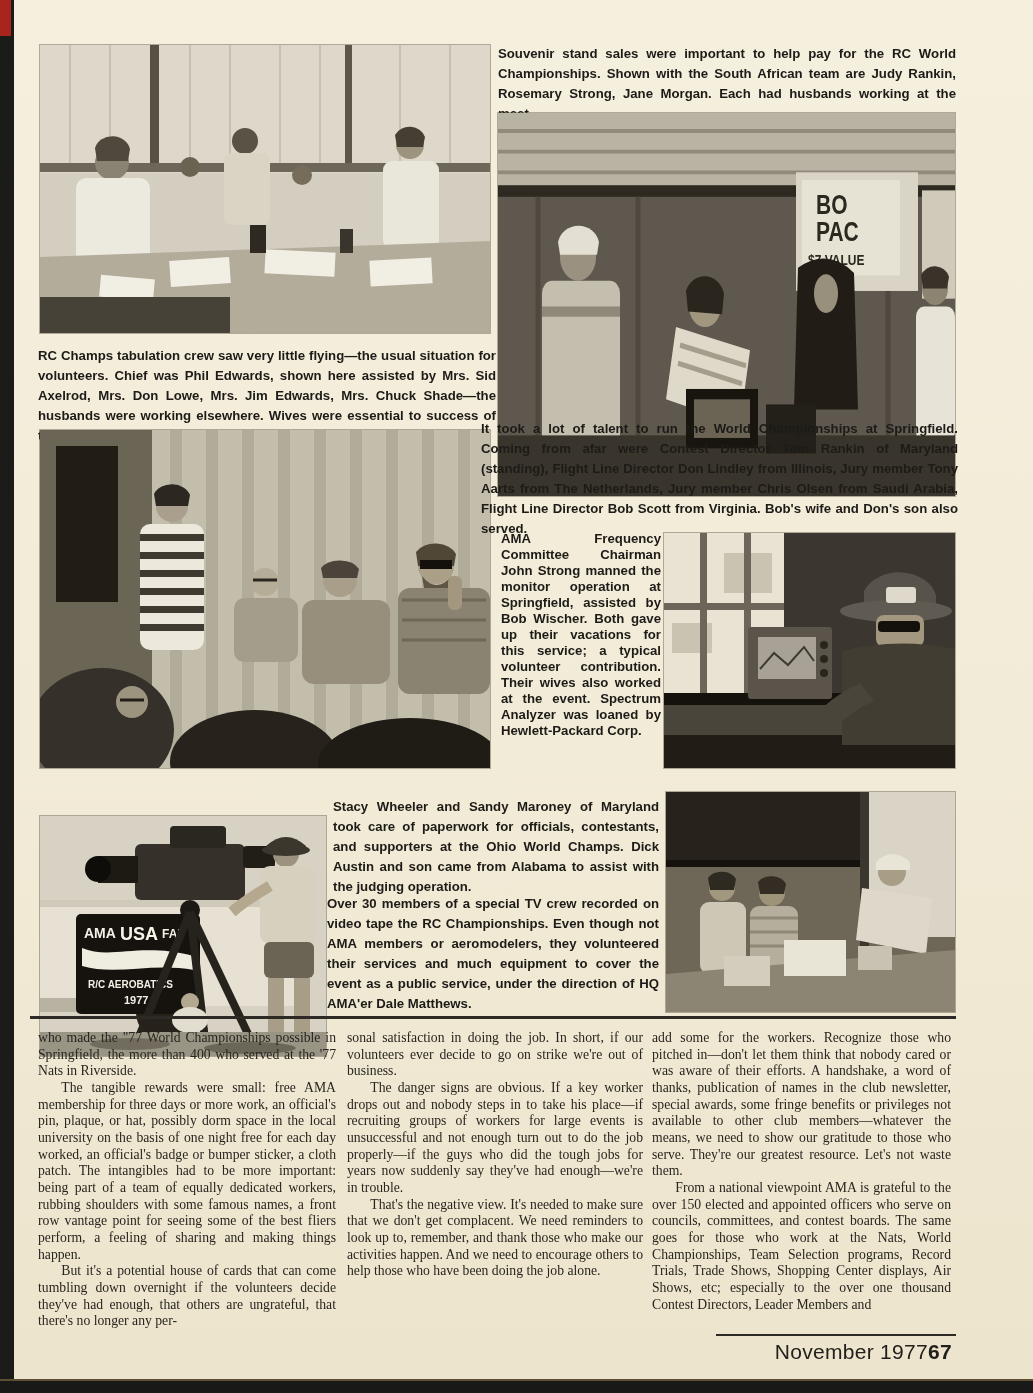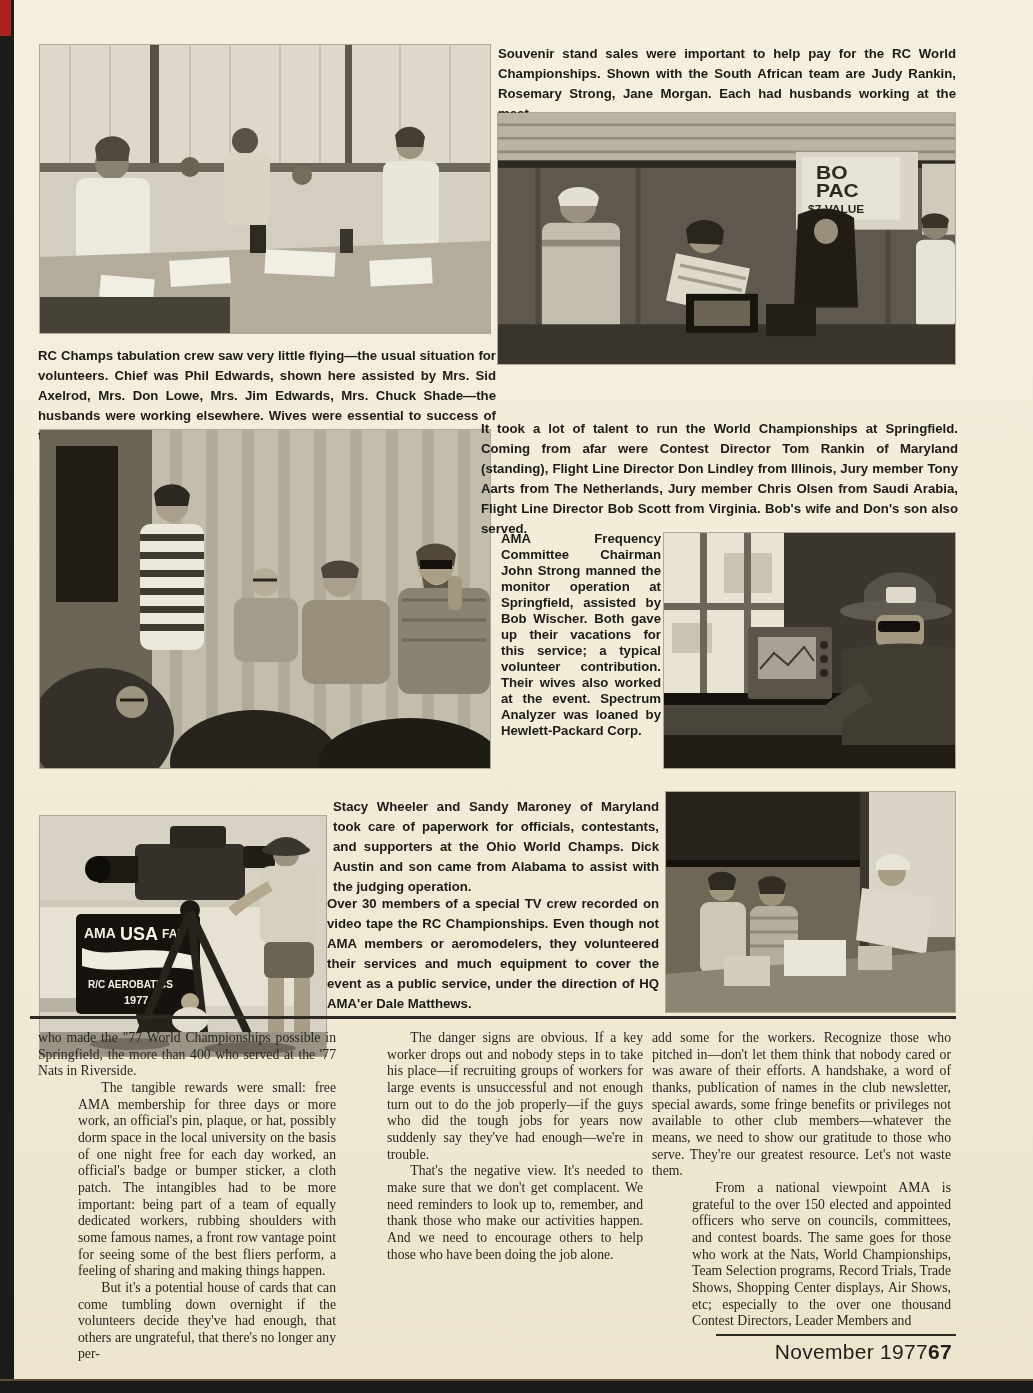--- a/index.html
+++ b/index.html
@@ -20,21 +20,21 @@
   .caption{
     position:absolute;font-family:"Liberation Sans",sans-serif;font-weight:bold;
     color:#1d1b17;font-size:13.2px;line-height:20px;text-align:justify;
   }
   .caption.narrow{line-height:16px;}
   .bodycol{
     position:absolute;font-family:"Liberation Serif",serif;
     color:#282520;font-size:13.7px;line-height:16.65px;text-align:justify;
   }
   .bodycol p{margin:0;}
-  .bodycol p.indent{text-indent:1.7em;margin-left:40px;}
+  .bodycol p.indent{text-indent:1.7em;}
   .rule{position:absolute;background:#2d2a25;}
   .footer{
     position:absolute;left:700px;top:1340px;width:238px;text-align:right;
     color:#22201c;font-size:21px;letter-spacing:.3px;
   }
   .footer .issue{font-weight:normal;}
   .footer .pagenum{font-weight:bold;margin-left:0;}
 </style>
 </head>
 <body>
@@ -84,21 +84,21 @@
       <rect x="210" y="180" width="16" height="28" fill="#2e2a22"></rect>
       <rect x="300" y="184" width="13" height="24" fill="#3a352c"></rect>
       <rect x="0" y="252" width="190" height="36" fill="#474237"></rect>
     </svg>
   </div>
 
   <div class="caption" style="left:24px;top:346px;width:458px;">RC Champs tabulation crew saw very little flying—the usual situation for volunteers. Chief was Phil Edwards, shown here assisted by Mrs. Sid Axelrod, Mrs. Don Lowe, Mrs. Jim Edwards, Mrs. Chuck Shade—the husbands were working elsewhere. Wives were essential to success of the event.</div>
 
   <div class="caption" style="left:484px;top:44px;width:458px;">Souvenir stand sales were important to help pay for the RC World Championships. Shown with the South African team are Judy Rankin, Rosemary Strong, Jane Morgan. Each had husbands working at the meet.</div>
 
-  <div class="photo" style="left:484px;top:113px;width:457px;height:251px;">
+  <div class="photo" style="left:484px;top:113px;width:457px;height:383px;">
     <svg viewBox="0 0 457 297" preserveAspectRatio="none">
       <rect x="0" y="0" width="457" height="297" fill="#5e584e"></rect>
       <rect x="0" y="0" width="457" height="58" fill="#b9b3a4"></rect>
       <g stroke="#8f8a7b" stroke-width="3">
           <line x1="0" y1="14" x2="457" y2="14"></line>
           <line x1="0" y1="30" x2="457" y2="30"></line>
           <line x1="0" y1="46" x2="457" y2="46"></line>
         </g>
       <rect x="0" y="56" width="457" height="9" fill="#2e2a22"></rect>
       <g stroke="#4e483f" stroke-width="5">
@@ -324,20 +324,21 @@
   </div>
 
   <div class="rule" style="left:16px;top:1016px;width:926px;height:3px;"></div>
 
   <div class="bodycol" style="left:24px;top:1030px;width:298px;">
       <p class="">who made the "77 World Championships possible in Springfield, the more than 400 who served at the '77 Nats in Riverside.</p>
       <p class="indent">The tangible rewards were small: free AMA membership for three days or more work, an official's pin, plaque, or hat, possibly dorm space in the local university on the basis of one night free for each day worked, an official's badge or bumper sticker, a cloth patch. The intangibles had to be more important: being part of a team of equally dedicated workers, rubbing shoulders with some famous names, a front row vantage point for seeing some of the best fliers perform, a feeling of sharing and making things happen.</p>
       <p class="indent">But it's a potential house of cards that can come tumbling down overnight if the volunteers decide they've had enough, that others are ungrateful, that there's no longer any per-</p>
     </div>
   <div class="bodycol" style="left:333px;top:1030px;width:296px;">
+      <p class="">sonal satisfaction in doing the job. In short, if our volunteers ever decide to go on strike we're out of business.</p>
       <p class="indent">The danger signs are obvious. If a key worker drops out and nobody steps in to take his place—if recruiting groups of workers for large events is unsuccessful and not enough turn out to do the job properly—if the guys who did the tough jobs for years now suddenly say they've had enough—we're in trouble.</p>
       <p class="indent">That's the negative view. It's needed to make sure that we don't get complacent. We need reminders to look up to, remember, and thank those who make our activities happen. And we need to encourage others to help those who have been doing the job alone.</p>
     </div>
   <div class="bodycol" style="left:638px;top:1030px;width:299px;">
       <p class="">add some for the workers. Recognize those who pitched in—don't let them think that nobody cared or was aware of their efforts. A handshake, a word of thanks, publication of names in the club newsletter, special awards, some fringe benefits or privileges not available to other club members—whatever the means, we need to show our gratitude to those who serve. They're our greatest resource. Let's not waste them.</p>
       <p class="indent">From a national viewpoint AMA is grateful to the over 150 elected and appointed officers who serve on councils, committees, and contest boards. The same goes for those who work at the Nats, World Championships, Team Selection programs, Record Trials, Trade Shows, Shopping Center displays, Air Shows, etc; especially to the over one thousand Contest Directors, Leader Members and</p>
     </div>
 
   <div class="rule" style="left:702px;top:1334px;width:240px;height:2px;"></div>
   <div class="footer">

